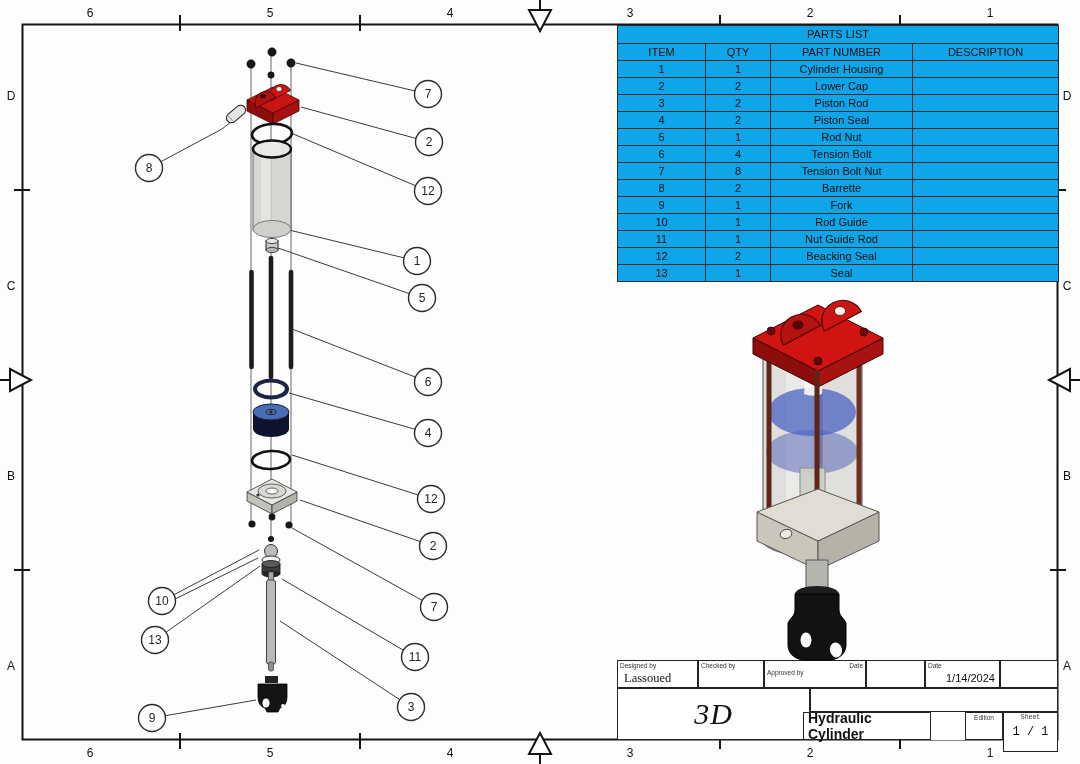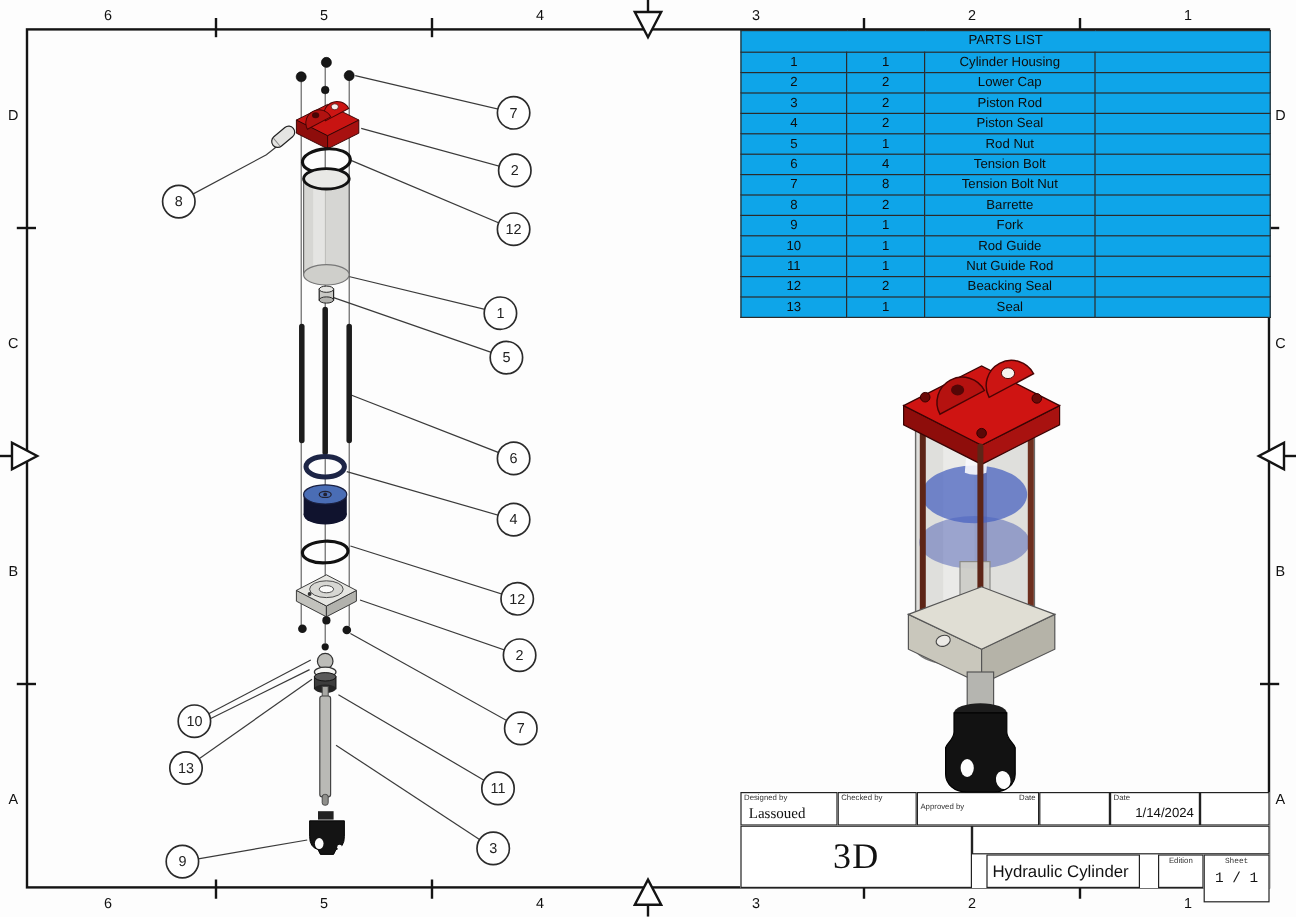--- a/index.html
+++ b/index.html
@@ -109,20 +109,26 @@
       <col style="width:88px">
       <col style="width:65px">
       <col style="width:142px">
       <col style="width:146px">
     </colgroup>
   <tbody>
       <tr>
         <th colspan="4" class="tbl-title">PARTS LIST</th>
       </tr>
   <tr>
+    <th>ITEM</th>
+    <th>QTY</th>
+    <th>PART NUMBER</th>
+    <th>DESCRIPTION</th>
+  </tr>
+  <tr>
         <td class="c-item">1</td>
         <td class="c-qty">1</td>
         <td class="c-part">Cylinder Housing</td>
         <td></td>
       </tr>
   <tr>
         <td class="c-item">2</td>
         <td class="c-qty">2</td>
         <td class="c-part">Lower Cap</td>
         <td></td>
@@ -208,25 +214,25 @@
     <span class="tb-label" style="display:inline-block">Approved by</span>
     <span class="tb-label right">Date</span>
   </div>
   <div class="tb-cell" style="left:249px;top:0;width:59px;height:28px;"></div>
   <div class="tb-cell" style="left:308px;top:0;width:75px;height:28px;">
     <span class="tb-label">Date</span>
     <span class="tb-date-value">1/14/2024</span>
   </div>
   <div class="tb-cell" style="left:383px;top:0;width:58px;height:28px;"></div>
 
-  <div class="tb-cell tb-3d tb-serif" style="left:0;top:28px;width:193px;height:52px;">
+  <div class="tb-cell tb-3d tb-serif" style="left:0;top:28px;width:193px;height:52px;font-style:italic;">
     <span>3D</span>
   </div>
   <div class="tb-cell" style="left:193px;top:28px;width:248px;height:24px;"></div>
-  <div class="tb-cell tb-title-text" style="left:205px;top:52px;width:128px;height:28px;">
+  <div class="tb-cell tb-title-text" style="left:186px;top:52px;width:128px;height:28px;font-weight:bold;">
     <span>Hydraulic Cylinder</span>
   </div>
   <div class="tb-cell" style="left:348px;top:52px;width:38px;height:28px;">
     <span class="tb-label center">Edition</span>
   </div>
   <div class="tb-cell" style="left:386px;top:52px;width:55px;height:40px;font-family:Liberation Mono, monospace;">
     <span class="tb-label center">Sheet</span>
     <span class="tb-sheet-value">1 / 1</span>
   </div>
 </div>

